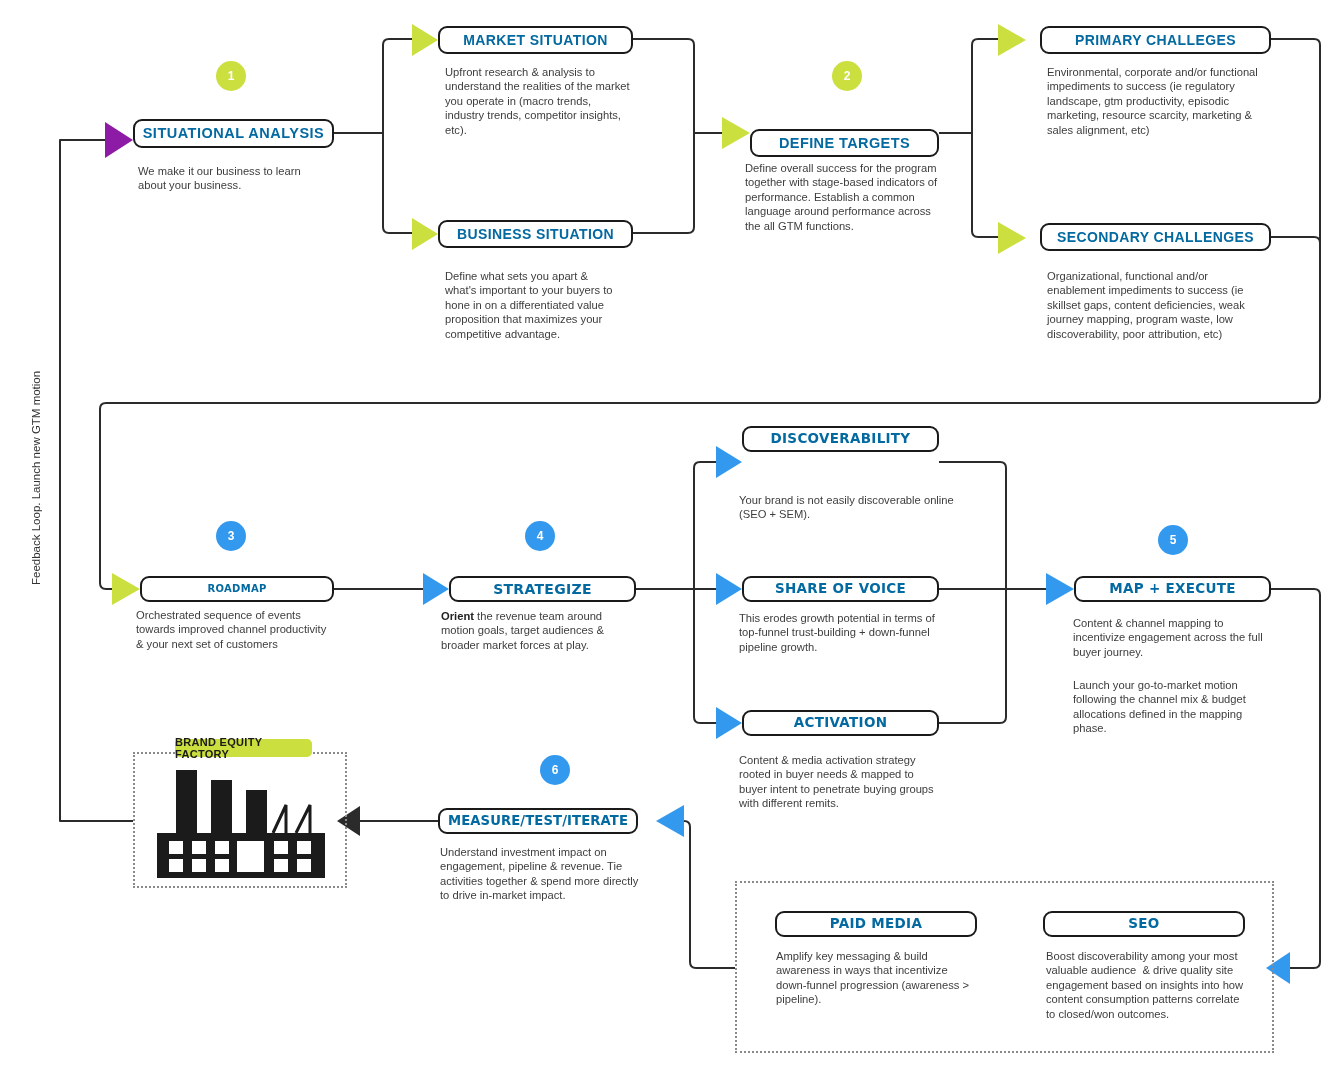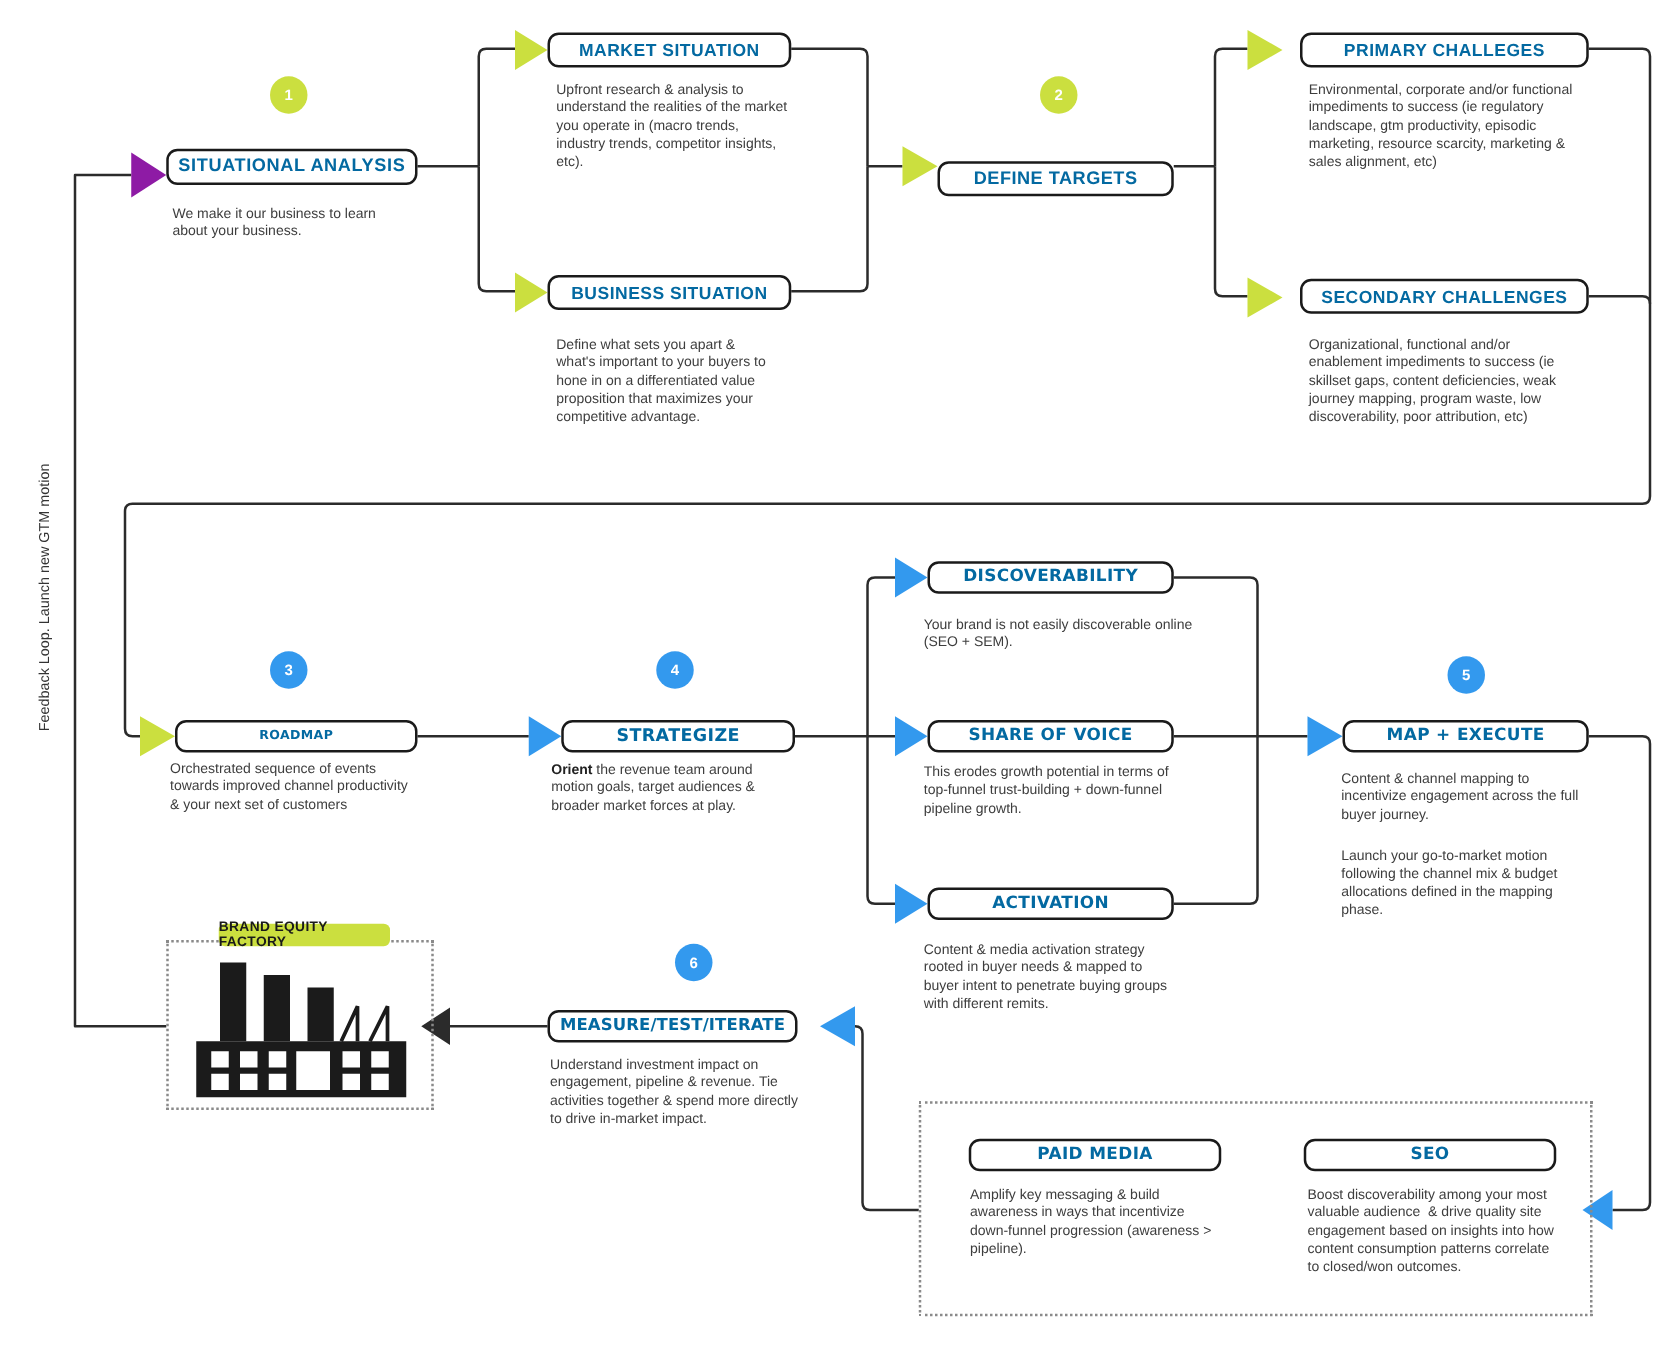--- a/index.html
+++ b/index.html
@@ -212,20 +212,21 @@
   <div class="desc" style="left:445px; top:65px; width:185px;">Upfront research &amp; analysis to understand the realities of the market you operate in (macro trends, industry trends, competitor insights, etc).</div>
 
   <div class="node" style="left:438px; top:220px; width:195px; height:28px;">
     <span class="label t-sans" style="font-size:14px; letter-spacing:0.4px;">BUSINESS SITUATION</span>
   </div>
   <div class="desc" style="left:445px; top:269px; width:168px;">Define what sets you apart &amp; what's important to your buyers to hone in on a differentiated value proposition that maximizes your competitive advantage.</div>
 
   <div class="node" style="left:750px; top:129px; width:189px; height:28px;">
     <span class="label t-sans" style="font-size:14.5px; letter-spacing:0.4px;">DEFINE TARGETS</span>
   </div>
+  <div class="desc" style="left:745px; top:161px; width:200px;">Define overall success for the program together with stage-based indicators of performance. Establish a common language around performance across the all GTM functions.</div>
 
   <div class="node" style="left:1040px; top:26px; width:231px; height:28px;">
     <span class="label t-sans" style="font-size:14px; letter-spacing:0.4px;">PRIMARY CHALLEGES</span>
   </div>
   <div class="desc" style="left:1047px; top:65px; width:220px;">Environmental, corporate and/or functional impediments to success (ie regulatory landscape, gtm productivity, episodic marketing, resource scarcity, marketing &amp; sales alignment, etc)</div>
 
   <div class="node" style="left:1040px; top:223px; width:231px; height:28px;">
     <span class="label t-sans" style="font-size:14px; letter-spacing:0.4px;">SECONDARY CHALLENGES</span>
   </div>
   <div class="desc" style="left:1047px; top:269px; width:220px;">Organizational, functional and/or enablement impediments to success (ie skillset gaps, content deficiencies, weak journey mapping, program waste, low discoverability, poor attribution, etc)</div>
@@ -233,21 +234,21 @@
   <div class="node" style="left:140px; top:576px; width:194px; height:26px;">
     <span class="label t-dejavu" style="font-size:10px; letter-spacing:0.3px;">ROADMAP</span>
   </div>
   <div class="desc" style="left:136px; top:608px; width:200px;">Orchestrated sequence of events towards improved channel productivity &amp; your next set of customers</div>
 
   <div class="node" style="left:449px; top:576px; width:187px; height:26px;">
     <span class="label t-dejavu" style="font-size:14px; letter-spacing:0.3px;">STRATEGIZE</span>
   </div>
   <div class="desc" style="left:441px; top:609px; width:192px;"><b>Orient</b><span> the revenue team around motion goals, target audiences &amp; broader market forces at play.</span></div>
 
-  <div class="node" style="left:742px; top:449px; width:197px; height:26px;">
+  <div class="node" style="left:742px; top:426px; width:197px; height:26px;">
     <span class="label t-dejavu" style="font-size:13.5px; letter-spacing:0.3px;">DISCOVERABILITY</span>
   </div>
   <div class="desc" style="left:739px; top:493px; width:215px;">Your brand is not easily discoverable online (SEO + SEM).</div>
 
   <div class="node" style="left:742px; top:576px; width:197px; height:26px;">
     <span class="label t-dejavu" style="font-size:13.5px; letter-spacing:0.3px;">SHARE OF VOICE</span>
   </div>
   <div class="desc" style="left:739px; top:611px; width:218px;">This erodes growth potential in terms of top-funnel trust-building + down-funnel pipeline growth.</div>
 
   <div class="node" style="left:742px; top:710px; width:197px; height:26px;">

